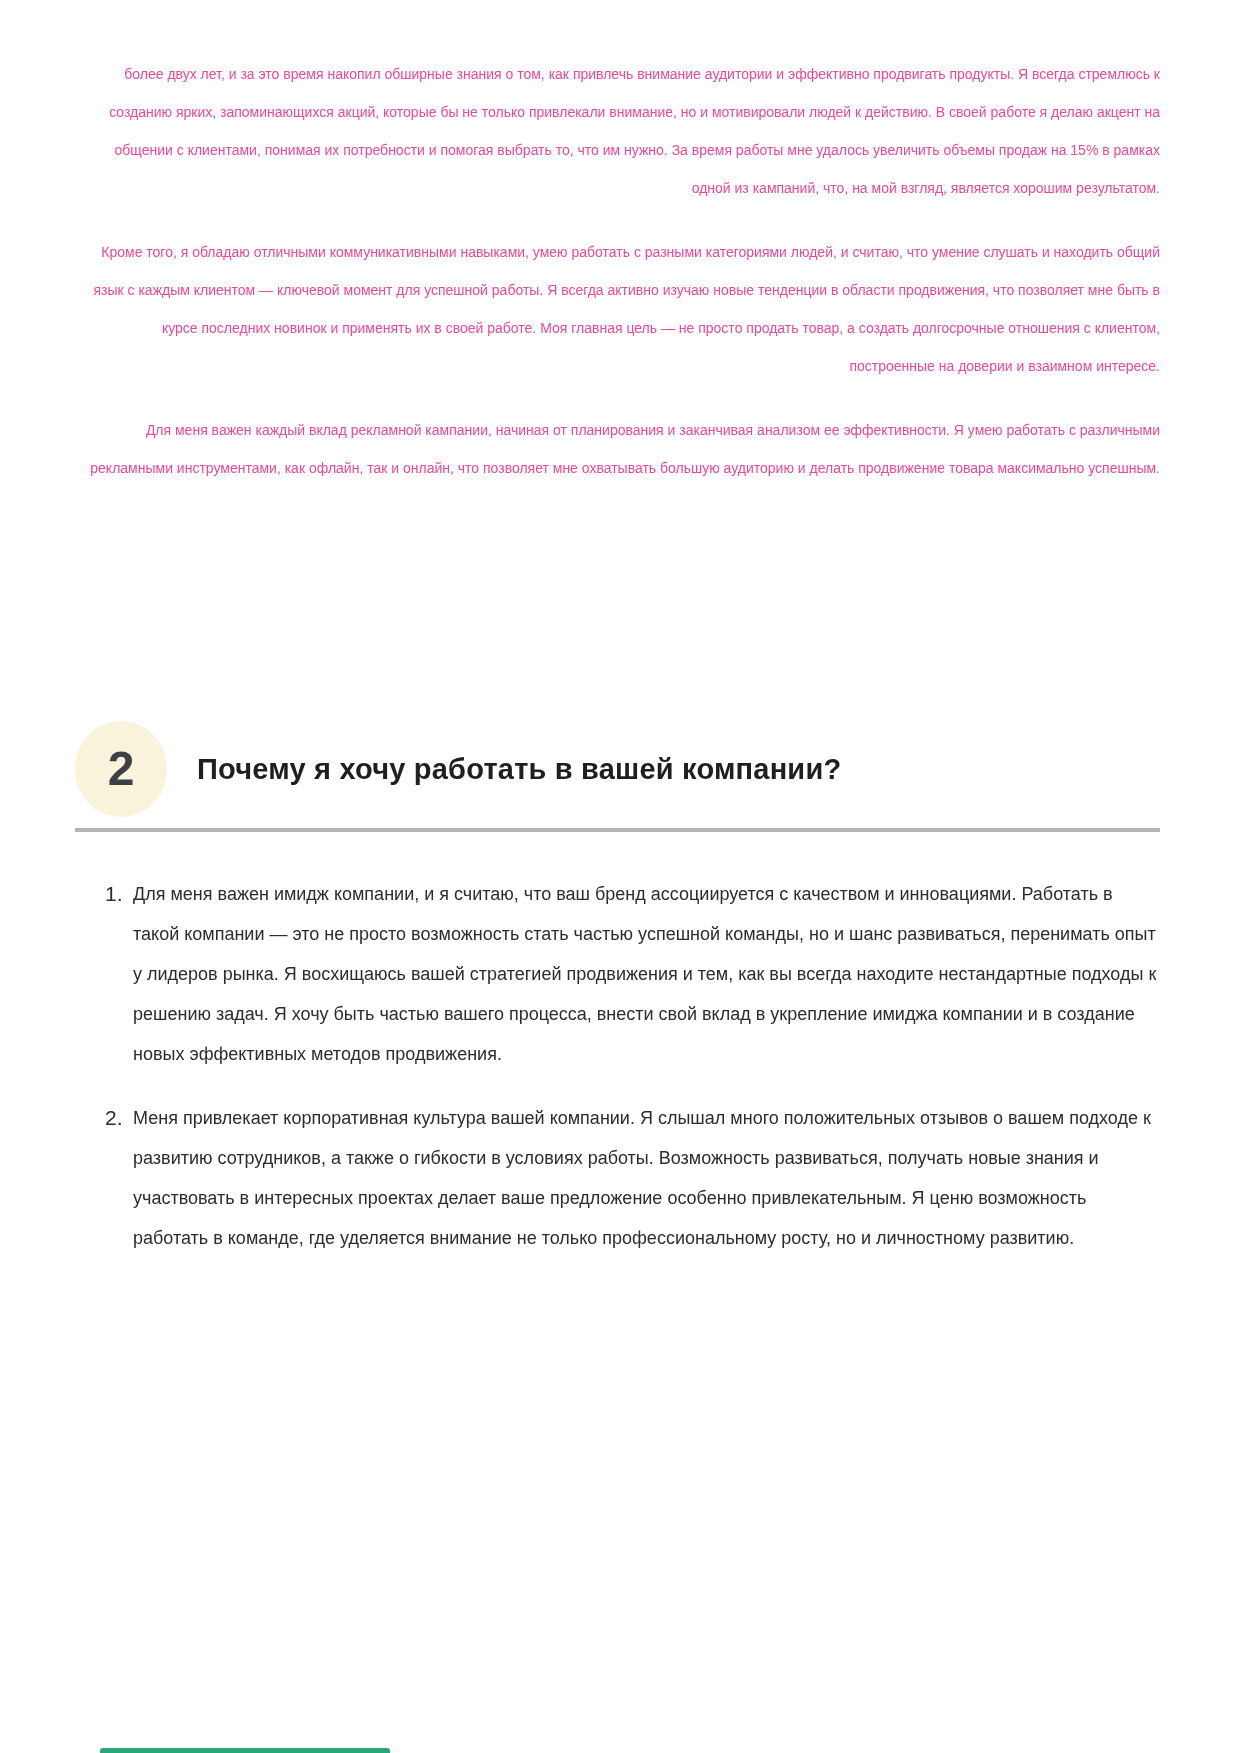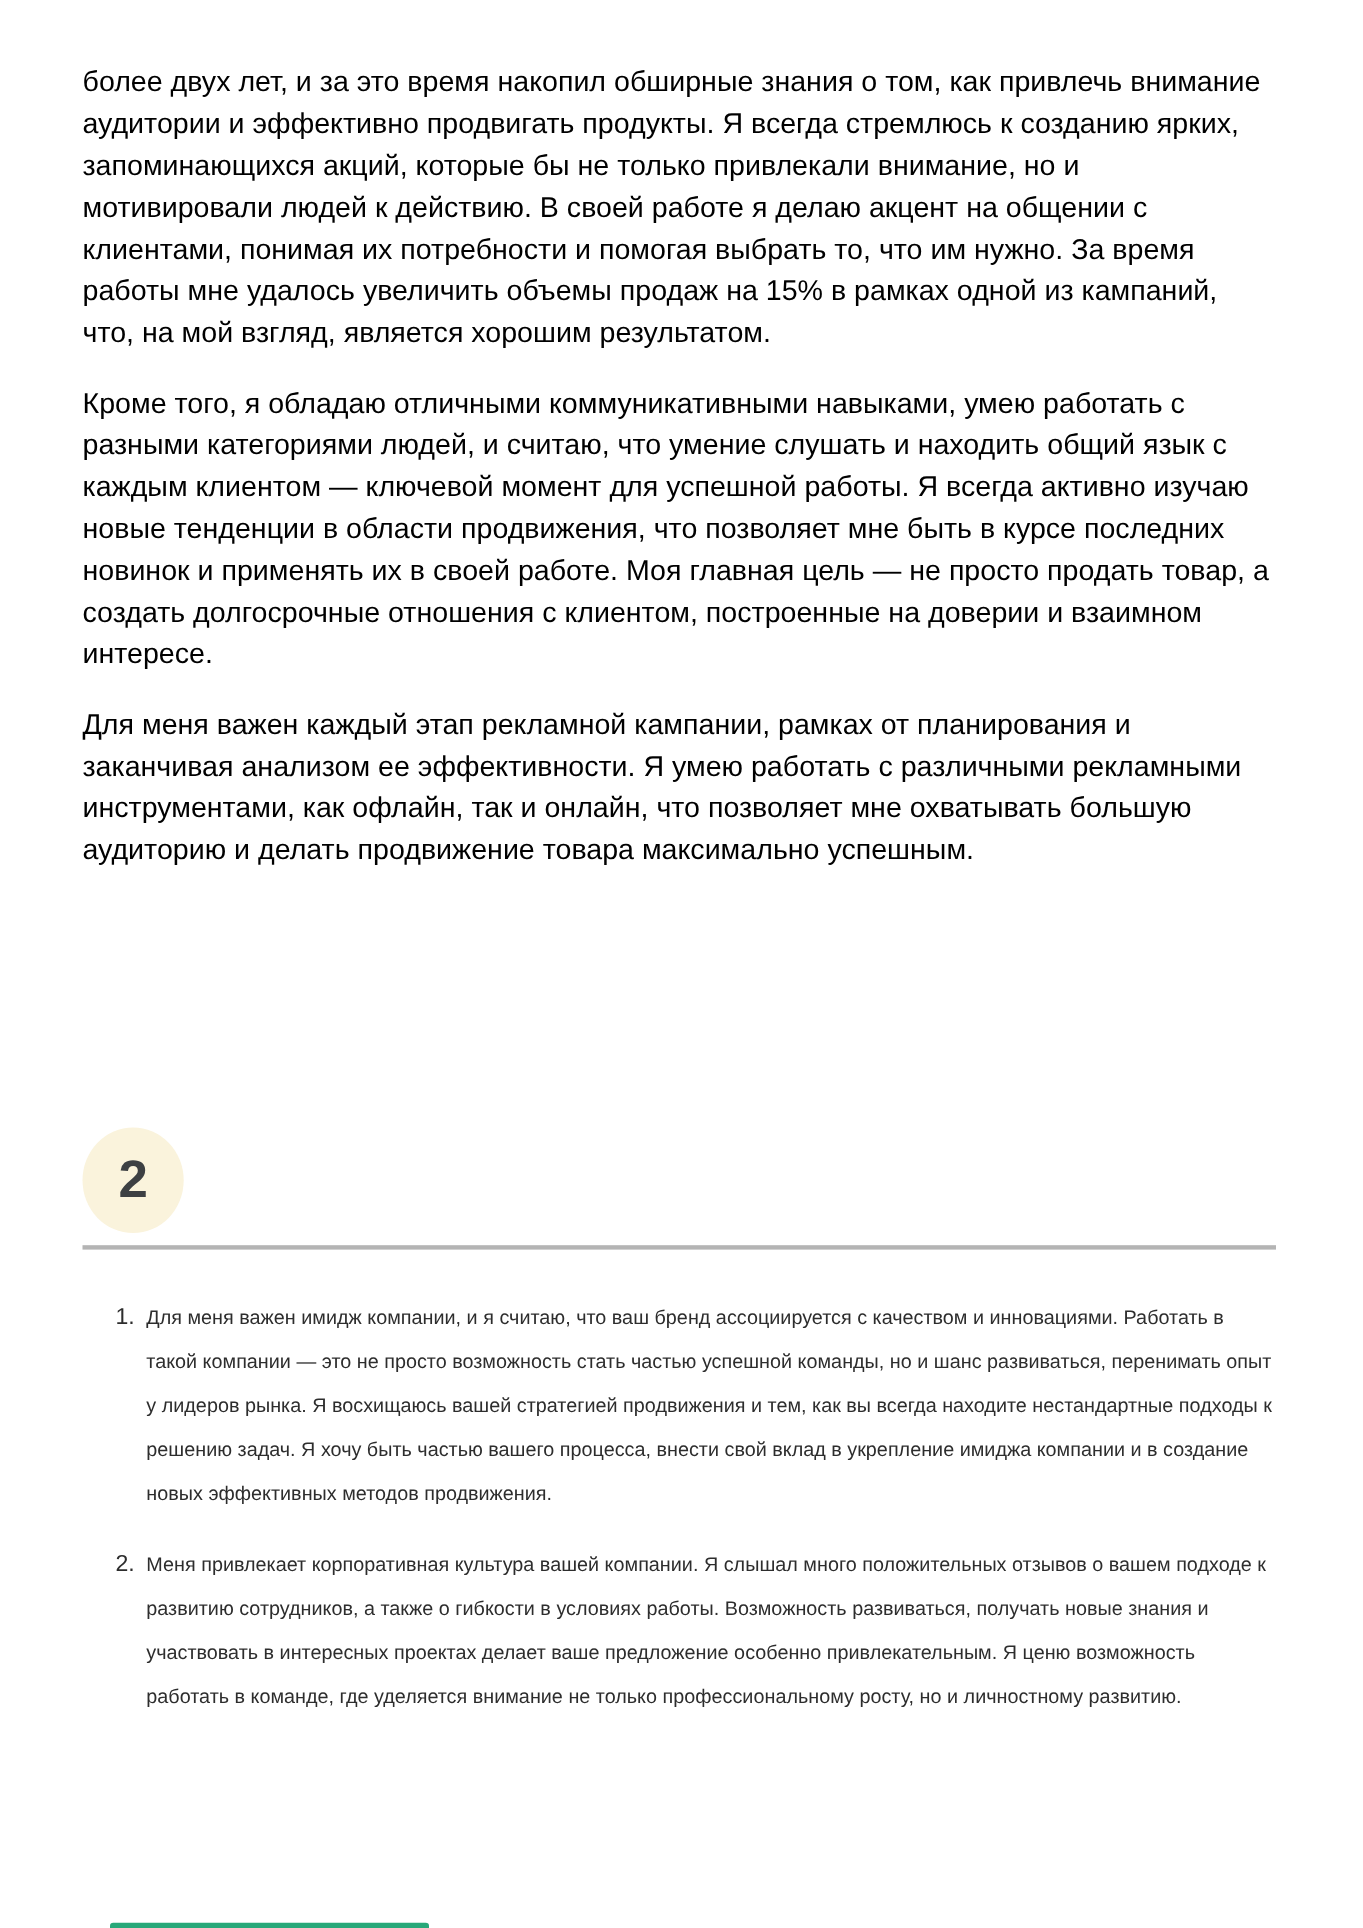--- a/index.html
+++ b/index.html
@@ -13,24 +13,25 @@
     overflow: hidden;
     font-family: "Liberation Sans", "DejaVu Sans", sans-serif;
     color: #2d2d2d;
   }
   .page {
     padding: 55px 79px 0 75px;
     position: relative;
     height: 100%;
   }
   .intro p {
-    font-size: 26px;
+    font-size: 14px;
     line-height: 38px;
     margin-bottom: 26px;
-    color: #000000;
+    color: #ec4899;
+    text-align: right;
   }
   .page-gap {
     height: 208px;
   }
   .section-header {
     display: flex;
     align-items: center;
     gap: 30px;
     margin-bottom: 11px;
   }
@@ -95,29 +96,30 @@
   }
 </style>
 </head>
 <body>
 
 <main class="page">
 
   <section class="intro">
     <p>более двух лет, и за это время накопил обширные знания о том, как привлечь внимание аудитории и эффективно продвигать продукты. Я всегда стремлюсь к созданию ярких, запоминающихся акций, которые бы не только привлекали внимание, но и мотивировали людей к действию. В своей работе я делаю акцент на общении с клиентами, понимая их потребности и помогая выбрать то, что им нужно. За время работы мне удалось увеличить объемы продаж на 15% в рамках одной из кампаний, что, на мой взгляд, является хорошим результатом.</p>
     <p>Кроме того, я обладаю отличными коммуникативными навыками, умею работать с разными категориями людей, и считаю, что умение слушать и находить общий язык с каждым клиентом — ключевой момент для успешной работы. Я всегда активно изучаю новые тенденции в области продвижения, что позволяет мне быть в курсе последних новинок и применять их в своей работе. Моя главная цель — не просто продать товар, а создать долгосрочные отношения с клиентом, построенные на доверии и взаимном интересе.</p>
-    <p>Для меня важен каждый этап рекламной кампании, рамках от планирования и заканчивая анализом ее эффективности. Я умею работать с различными рекламными инструментами, как офлайн, так и онлайн, что позволяет мне охватывать большую аудиторию и делать продвижение товара максимально успешным.</p>
+    <p>Для меня важен каждый вклад рекламной кампании, начиная от планирования и заканчивая анализом ее эффективности. Я умею работать с различными рекламными инструментами, как офлайн, так и онлайн, что позволяет мне охватывать большую аудиторию и делать продвижение товара максимально успешным.</p>
   </section>
 
   <div class="page-gap"></div>
 
   <header class="section-header">
     <div class="badge">
       <span>2</span>
     </div>
+    <h2>Почему я хочу работать в вашей компании?</h2>
   </header>
 
   <hr class="section-divider">
 
   <ol class="reasons">
     <li>
       <span class="num">1.</span>
       <p>Для меня важен имидж компании, и я считаю, что ваш бренд ассоциируется с качеством и инновациями. Работать в такой компании — это не просто возможность стать частью успешной команды, но и шанс развиваться, перенимать опыт у лидеров рынка. Я восхищаюсь вашей стратегией продвижения и тем, как вы всегда находите нестандартные подходы к решению задач. Я хочу быть частью вашего процесса, внести свой вклад в укрепление имиджа компании и в создание новых эффективных методов продвижения.</p>
     </li>
     <li>

